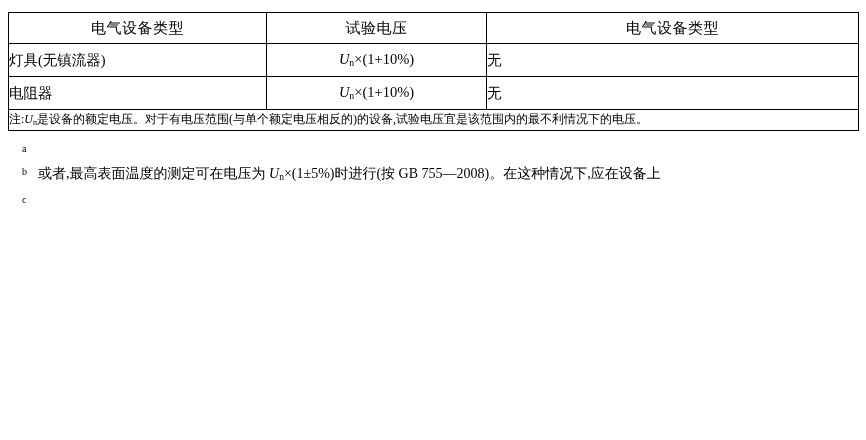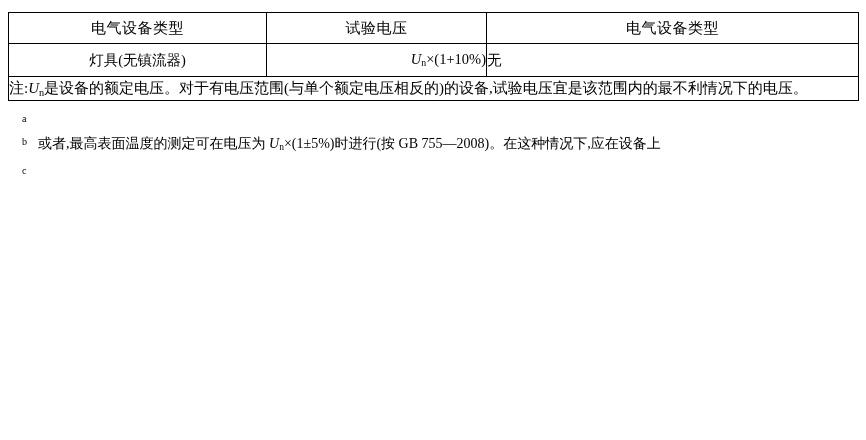--- a/index.html
+++ b/index.html
@@ -44,24 +44,24 @@
     font-weight: normal;
     font-size: 15px;
     letter-spacing: 0.5px;
   }
   tbody td {
     height: 32px;
     font-size: 14.5px;
   }
   td.lbl {
     padding-left: 12px;
-    text-align: center;
+    text-align: left;
   }
   td.volt {
-    text-align: right;
+    text-align: center;
   }
   td.cond {
     padding-left: 10px;
     text-align: left;
   }
   .un {
     font-style: italic;
     font-family: "Liberation Serif", serif;
   }
   .sub {
@@ -69,21 +69,21 @@
     vertical-align: -0.25em;
     font-style: normal;
   }
   sup.fn {
     font-size: 0.66em;
     vertical-align: 0.45em;
   }
   .noteRow td {
     height: auto;
     padding: 7px 14px 8px 14px;
-    font-size: 15px;
+    font-size: 12px;
     line-height: 1.55;
     text-align: justify;
   }
   .notes {
     width: 850px;
     margin: 0 auto;
     padding-top: 9px;
     font-size: 14px;
     line-height: 1.58;
   }
@@ -130,20 +130,25 @@
 
       <tr>
         <td class="lbl">灯具(无镇流器)</td>
         <td class="volt"><span class="un">U</span><span class="sub">n</span><span>×(1+10%)</span></td>
         <td class="cond">无</td>
       </tr>
 
 
 
 
+      <tr>
+        <td class="lbl">电阻器</td>
+        <td class="volt"><span class="un">U</span><span class="sub">n</span><span>×(1+10%)</span></td>
+        <td class="cond">无</td>
+      </tr>
 
 
 
       <tr class="noteRow">
         <td colspan="3"><span>注:</span><span class="un">U</span><span class="sub">n</span><span>是设备的额定电压。对于有电压范围(与单个额定电压相反的)的设备,试验电压宜是该范围内的最不利情况下的电压。</span></td>
       </tr>
 
     </tbody>
   </table>
 

